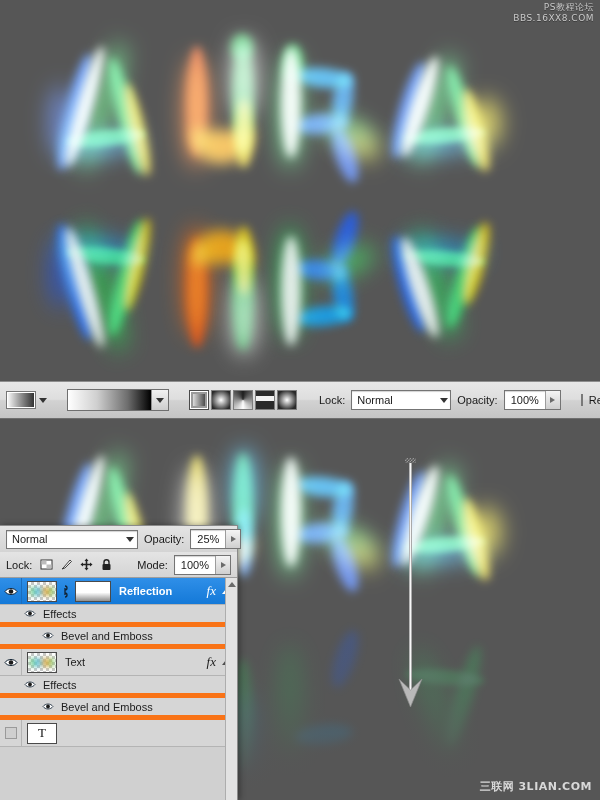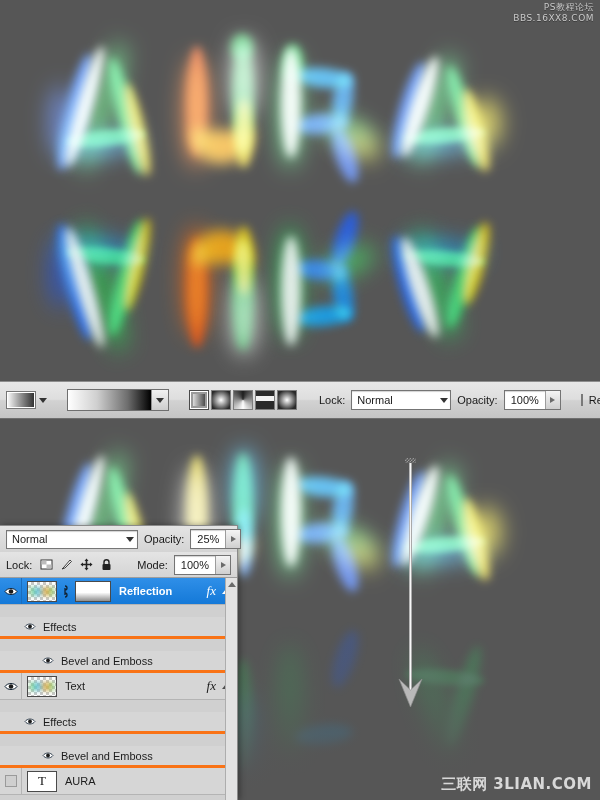--- a/index.html
+++ b/index.html
@@ -23,21 +23,21 @@
   .watermark-tr {
     position:absolute; right:6px; top:2px;
     text-align:right; color:#c9c9c9;
     font-size:9px; line-height:11px;
     letter-spacing:.5px;
     font-family:"DejaVu Sans", sans-serif;
     text-shadow:0 1px 0 #3b3b3b;
   }
   .watermark-br {
     position:absolute; right:8px; bottom:6px;
-    color:#d8d8d8; font-size:15px; font-weight:bold;
+    color:#d8d8d8; font-size:11px; font-weight:bold;
     letter-spacing:.5px;
     font-family:"DejaVu Sans", sans-serif;
   }
 
   
   .aura-word { position:absolute; }
   .glyph { position:absolute; }
   .stroke {
     position:absolute;
     border-radius:50%;
@@ -202,23 +202,22 @@
     border:1px solid #4a4a4a; background:#fff;
     display:flex; align-items:center; justify-content:center;
     font-family:"Liberation Serif", serif; font-size:13px; color:#111;
   }
   .bg-thumb {
     width:30px; height:21px; margin-left:5px;
     border:1px solid #4a4a4a; background:#5a5a5a;
   }
   .subrow {
     display:flex; align-items:center; height:22px;
-    border-bottom:3px solid #f97316; background:#d6d6d6;
+    border-bottom:5px solid #f97316; background:#d6d6d6;
     padding-left:22px;
-    margin-top:12px;
   }
   .subrow.deep { padding-left:40px; }
   .sub-eye { width:16px; display:flex; align-items:center; justify-content:center; margin-right:5px; }
   .empty-box { width:12px; height:12px; border:1px solid #9a9a9a; background:#cfcfcf; }
 
   .lp-scroll {
     position:absolute; right:0; top:52px; bottom:0; width:12px;
     background:#e2e2e2; border-left:1px solid #adadad;
   }
   .lp-scroll .up {
@@ -587,21 +586,20 @@
       <span>Bevel and Emboss</span>
     </div>
 
     <div class="lrow">
       <span class="eye-cell">
         <span class="empty-box"></span>
       </span>
       <span class="t-thumb">
         <span>T</span>
       </span>
-      <span class="lname">AURA</span>
     </div>
 
 
   </div>
 
   <div class="lp-scroll">
     <div class="up"></div>
   </div>
 </div>
 

